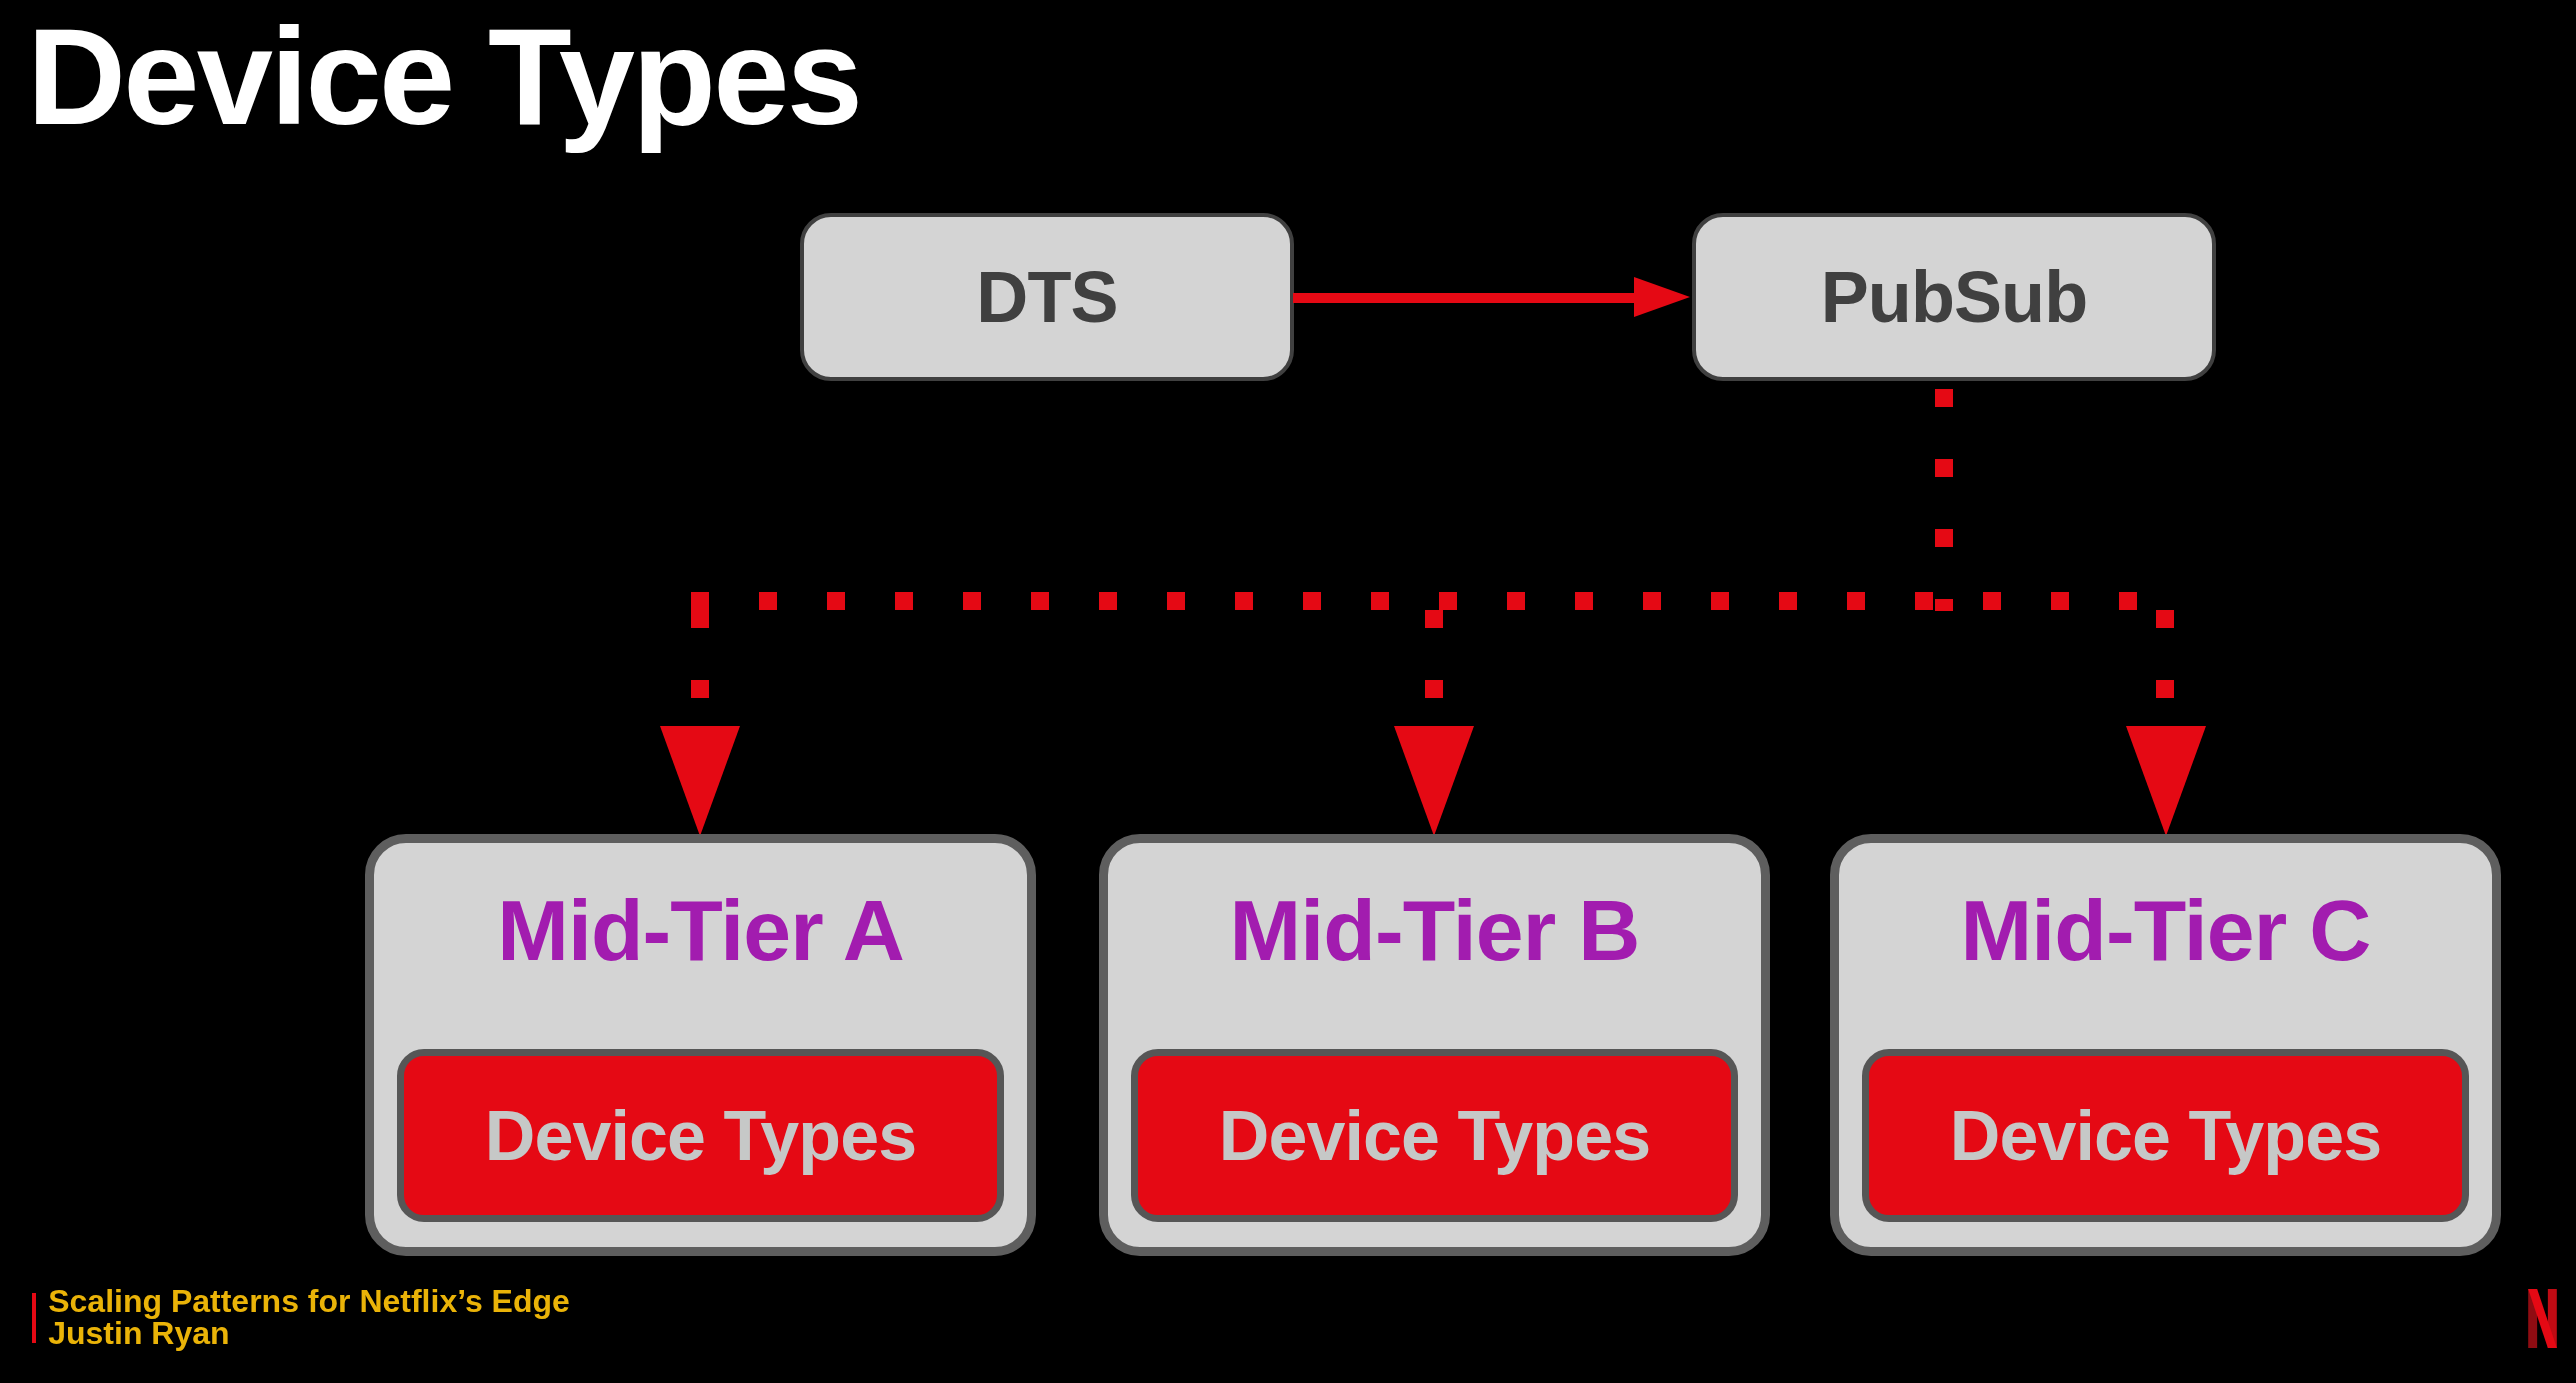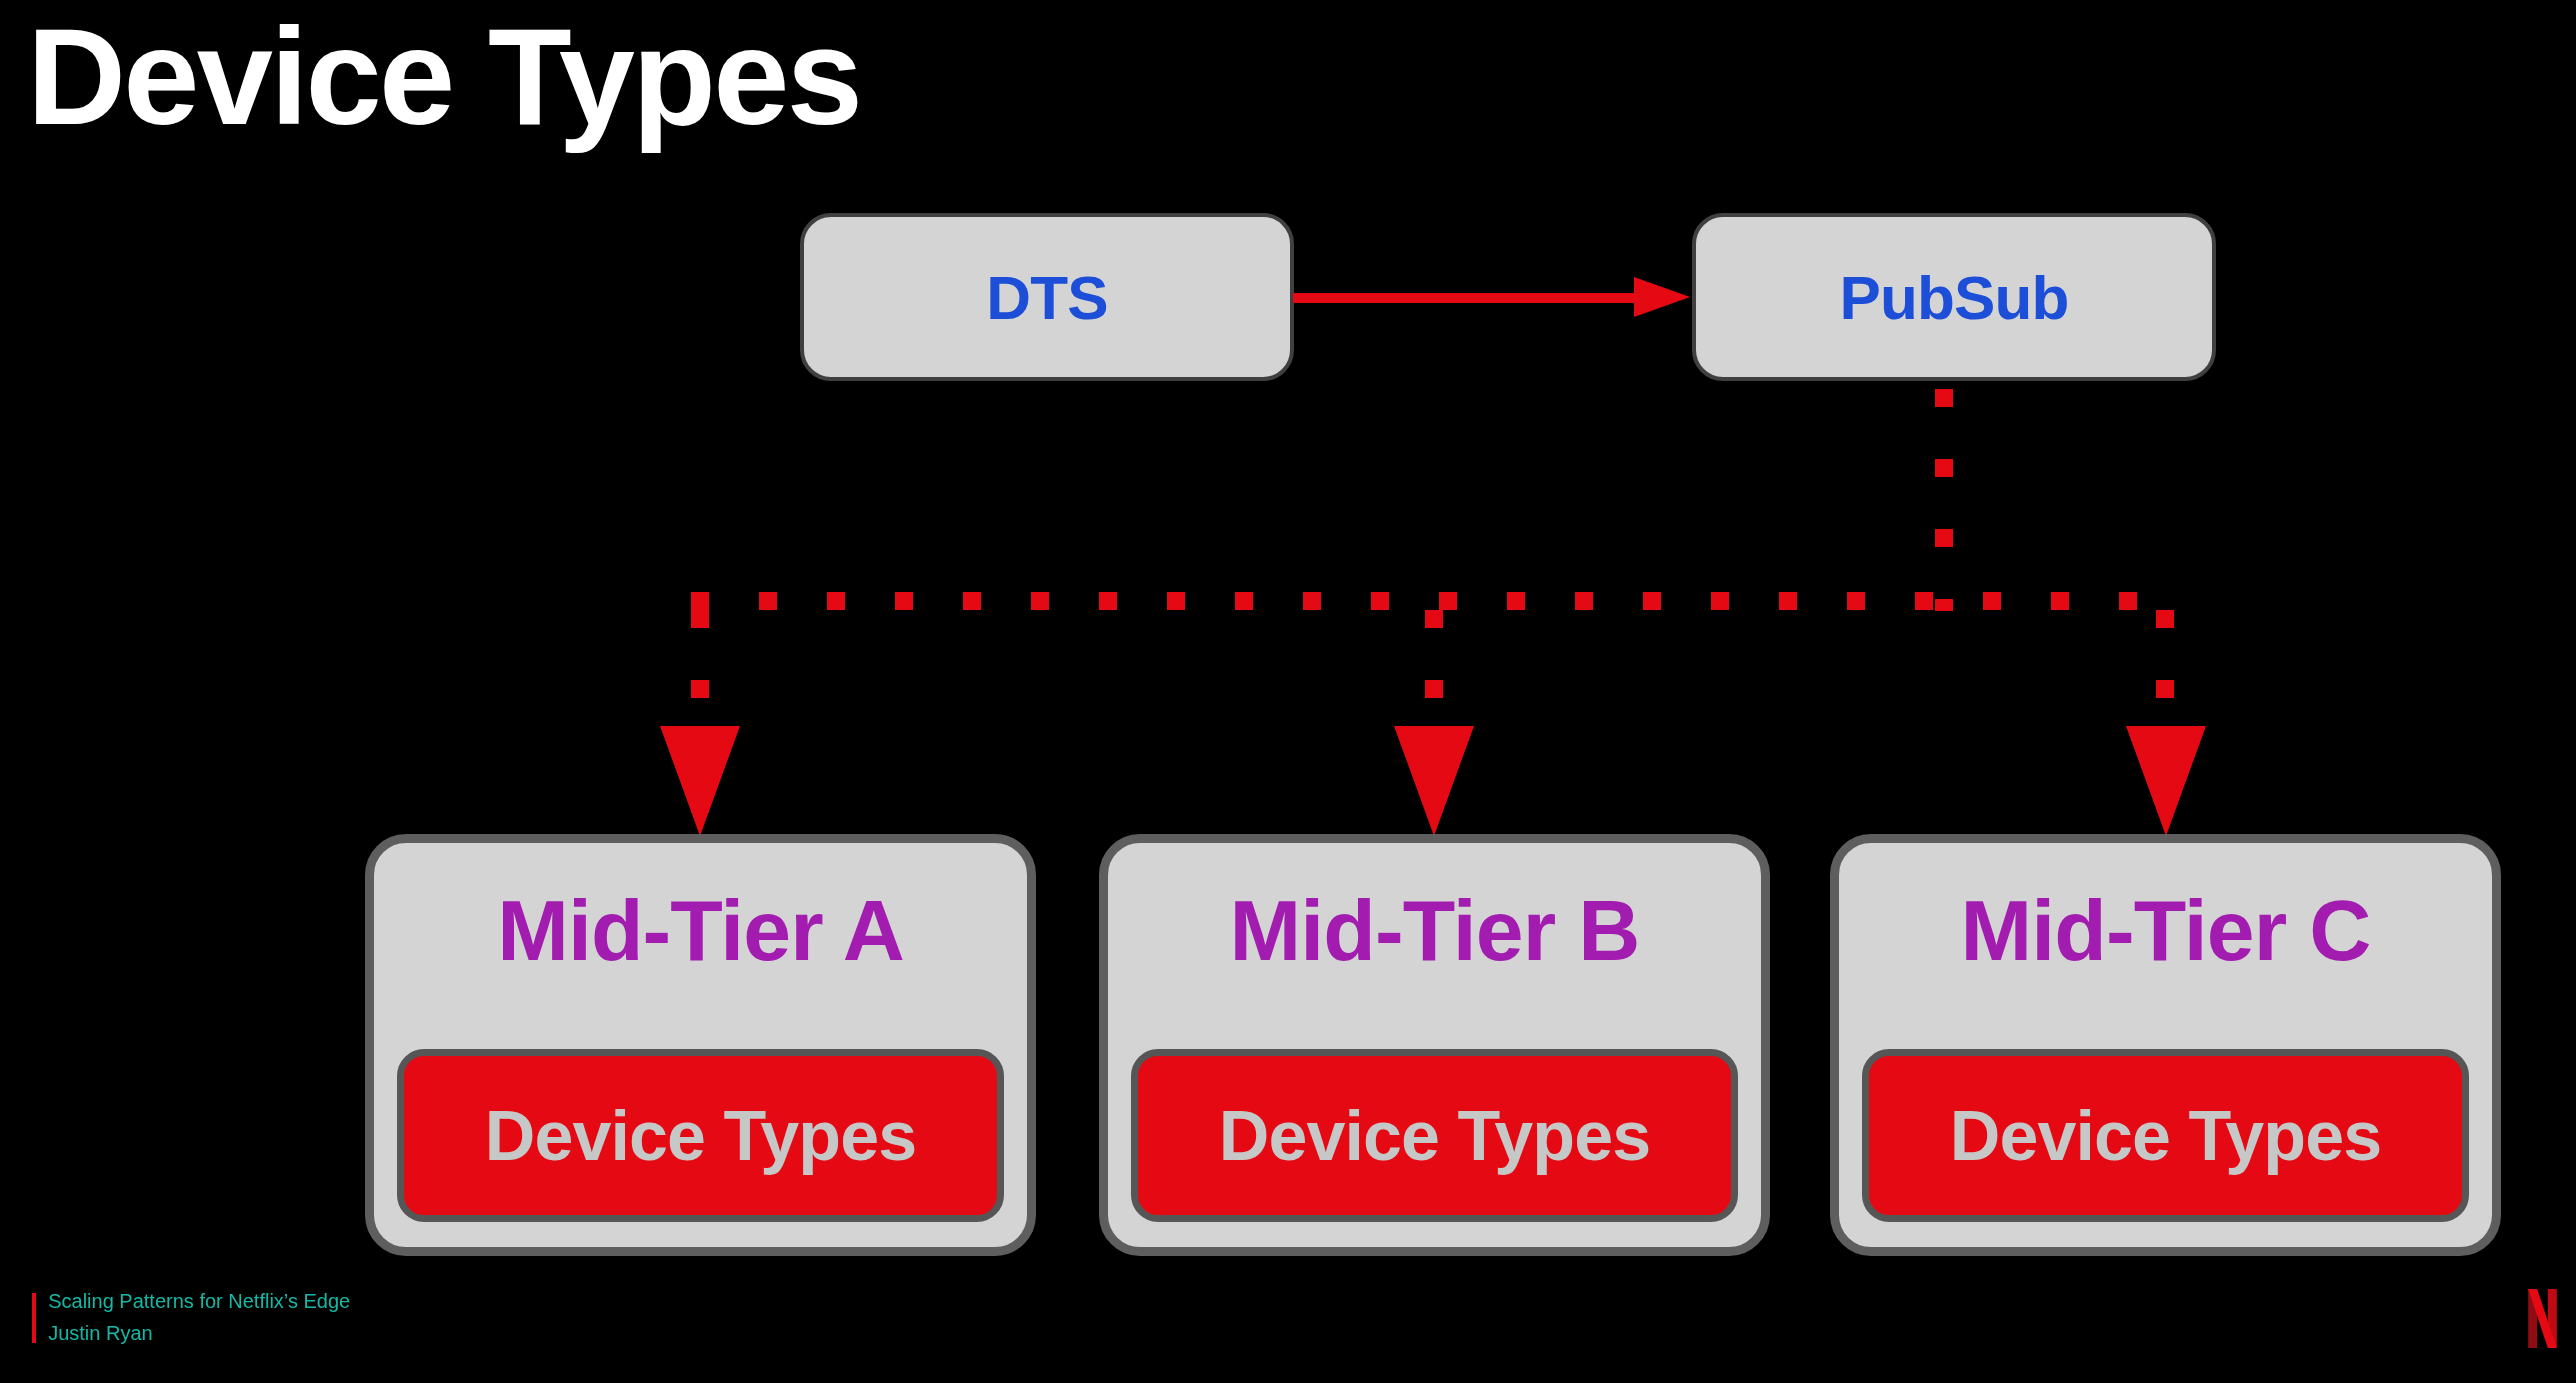--- a/index.html
+++ b/index.html
@@ -32,24 +32,24 @@
     height: 168px;
     background: #d4d4d4;
     border: 4.5px solid #404040;
     border-radius: 31px;
     box-sizing: border-box;
     display: flex;
     align-items: center;
     justify-content: center;
   }
   .node-label {
-    font-size: 62px;
+    font-size: 72px;
     font-weight: 700;
     letter-spacing: -0.9px;
-    color: #1d4ed8;
+    color: #404040;
   }
   .node-dts    { left: 800px;  width: 494px; }
   .node-pubsub { left: 1692px; width: 524px; }
 
   
   .arrow-line {
     position: absolute;
     left: 1293px;
     top: 293px;
     width: 342px;
@@ -149,24 +149,24 @@
     display: flex;
   }
   .footer-bar {
     width: 3.6px;
     height: 50px;
     margin-top: 7.2px;
     background: #e50914;
   }
   .footer-text {
     margin-left: 12.6px;
-    color: #14b8a6;
-    font-size: 20px;
+    color: #eab308;
+    font-size: 32px;
     line-height: 31.5px;
-    font-weight: 400;
+    font-weight: 700;
   }
   .netflix-logo {
     position: absolute;
     left: 2527px;
     top: 1289px;
     width: 31px;
     height: 59px;
   }
 </style>
 </head>

